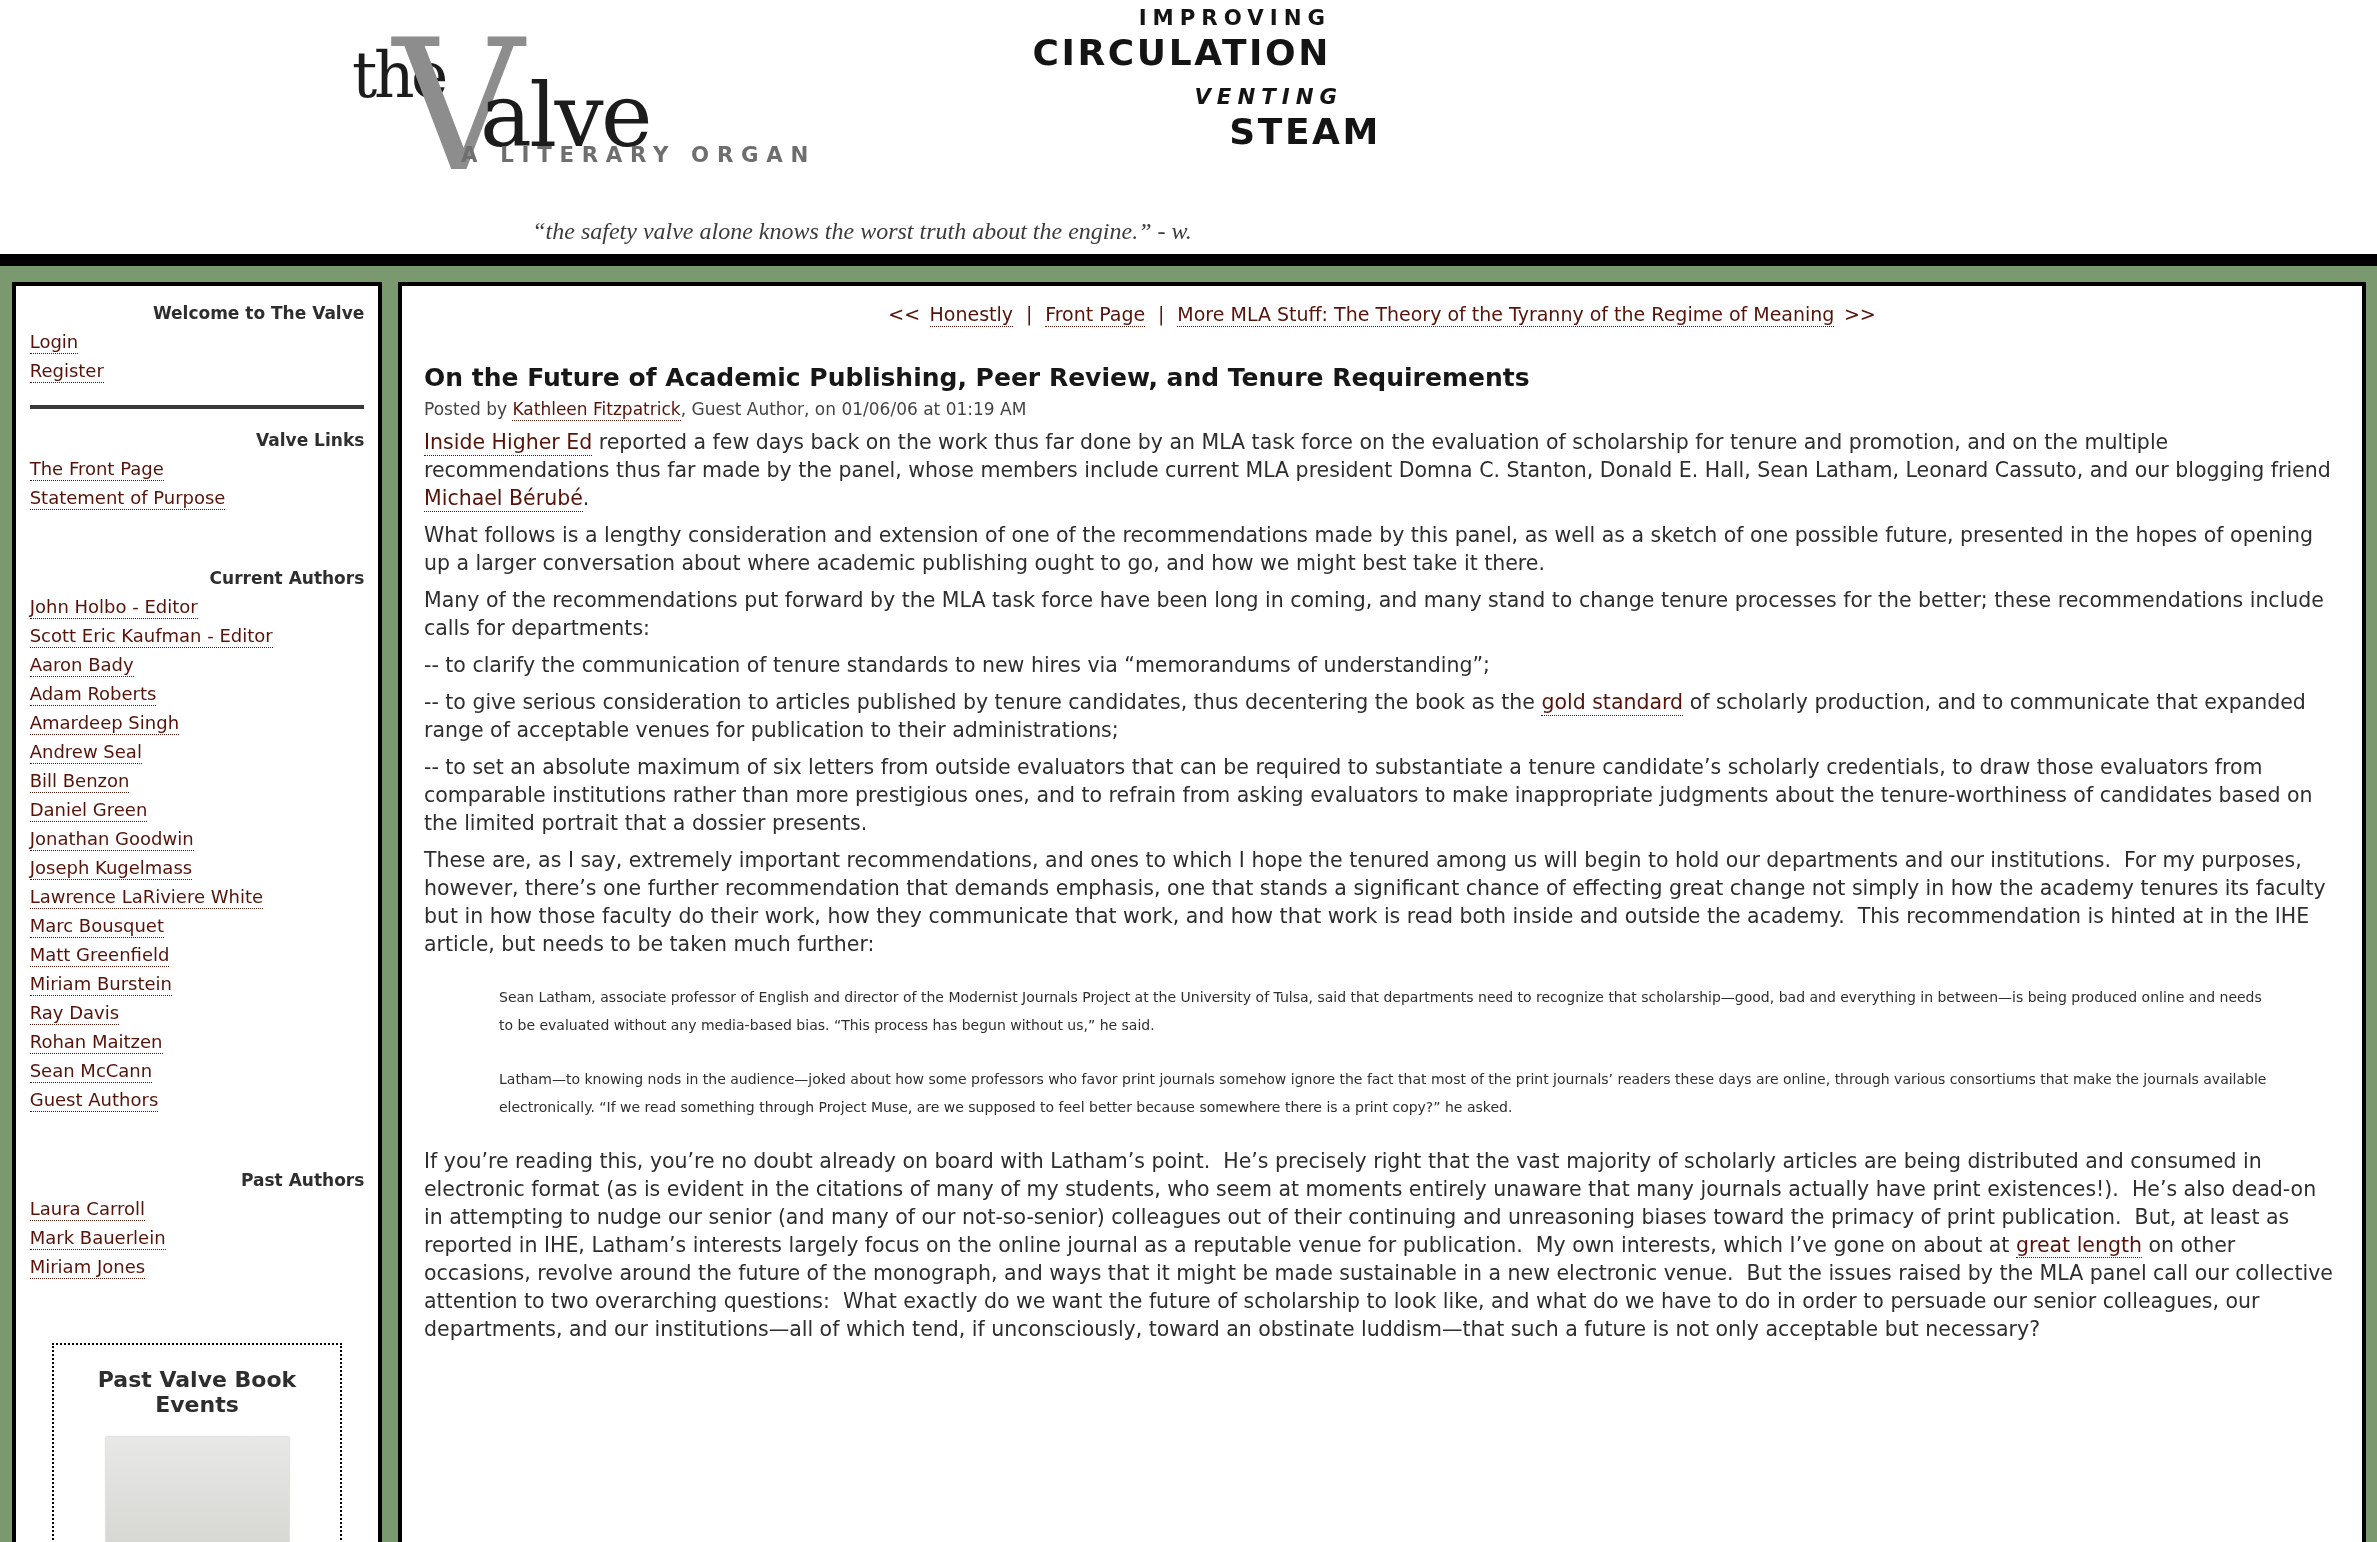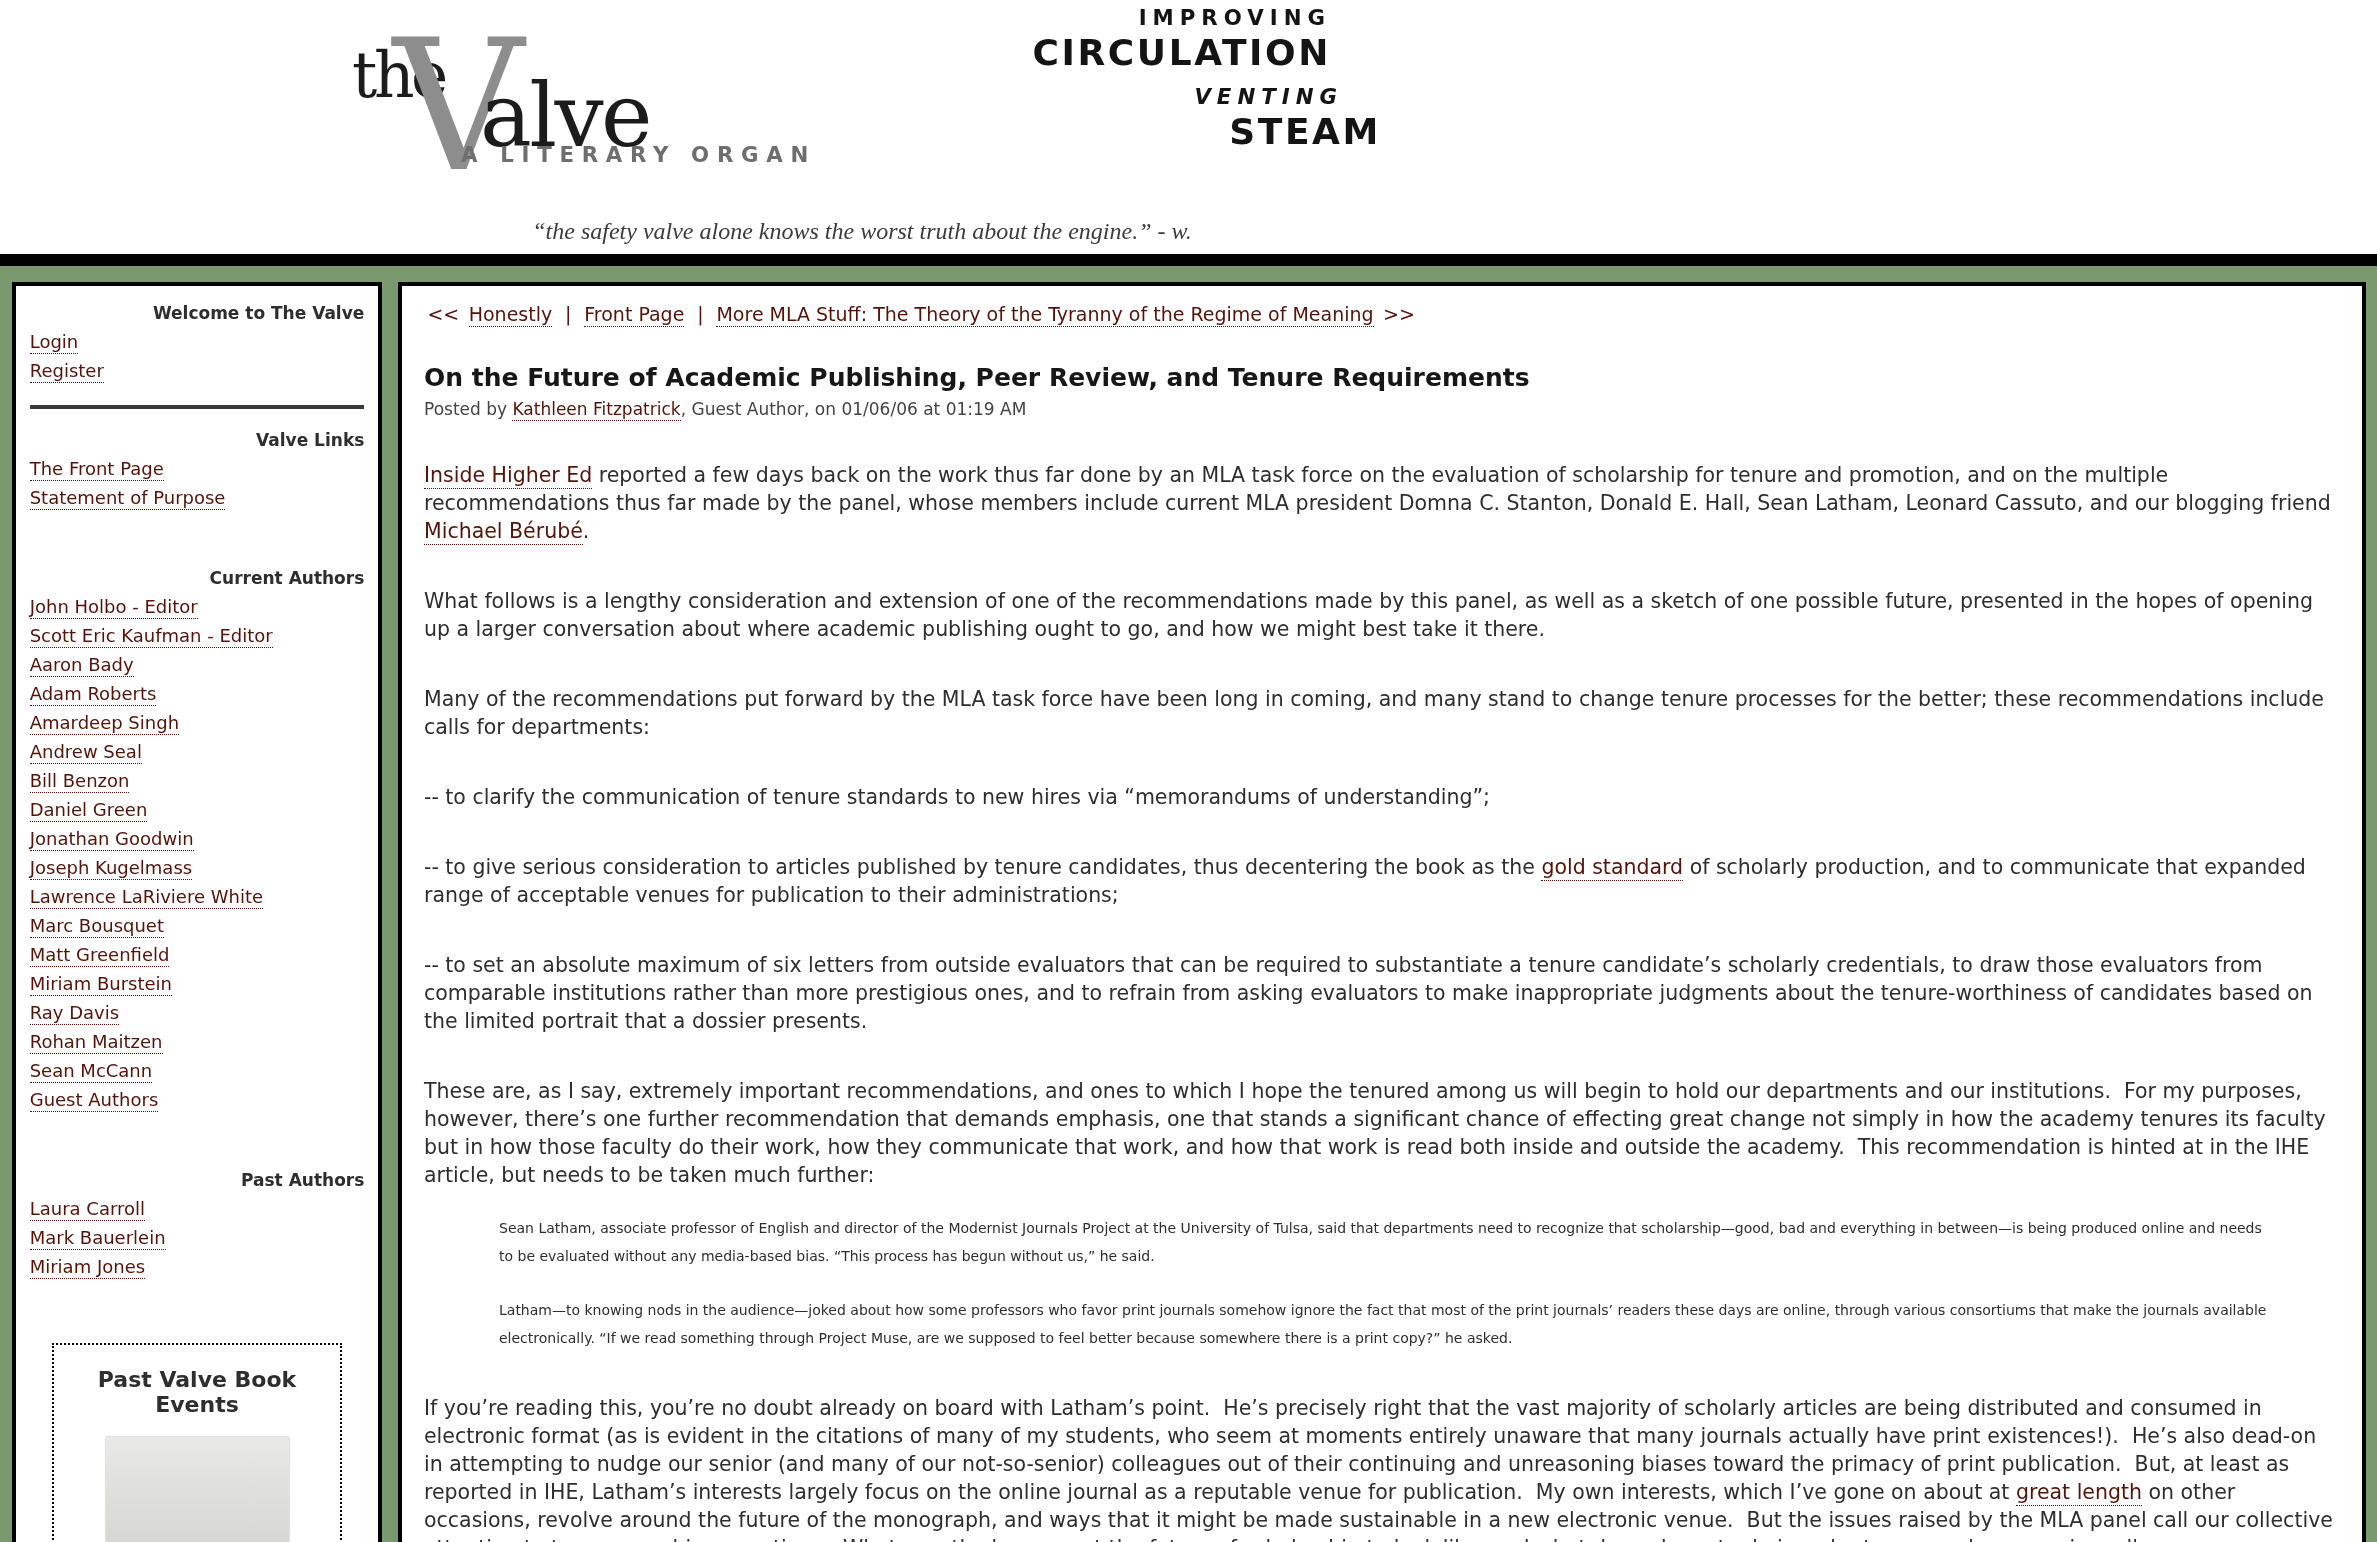--- a/index.html
+++ b/index.html
@@ -37,33 +37,33 @@
 
   .book-box { border:2.6px dotted #000000; margin:61px auto 0 auto; width:290px; padding:22px 0 34px 0; }
   .book-box-title { text-align:center; font-size:22px; font-weight:bold; color:#2e2e2e; margin-bottom:20.5px; }
   .book-cover { position:relative; width:183px; height:282px; margin:0 auto;
                 background:linear-gradient(#e8e8e6, #cfcfcb 55%, #b9b9b5);
                 box-shadow:0 0 1.7px rgba(0,0,0,.4); overflow:hidden; }
 
   
   .main { position:absolute; left:398px; top:282px; width:1968px; height:1400px;
           background:#ffffff; border:4.3px solid #000000; padding:17px 22px; overflow:hidden; }
-  .post-nav { text-align:left; font-size:19px; color:#561309; }
+  .post-nav { text-align:center; font-size:19px; color:#561309; }
   .post-nav .nav-arrow { margin:0 3.4px; }
   .post-nav .nav-sep   { margin:0 6.8px; color:#561309; }
   .nav-link { font-size:19px; }
   .post-date { text-align:right; font-size:32px; font-weight:bold; color:#111111;
                margin-top:24px; padding-right:5.1px; }
   .post-title { font-size:25px; font-weight:bold; color:#171717; margin-top:38px; }
   .post-byline { font-size:17px; color:#444444; margin-top:6.8px; }
   .byline-link { font-size:17px; }
   .guest-note { font-style:italic; font-size:20.5px; color:#2e2e2e; margin-top:32px; }
   .guest-note .text-link { font-style:italic; }
   .post-body { margin-top:5.1px; }
-  .body-para  { font-size:20.5px; line-height:28px; color:#2e2e2e; margin-top:42px; white-space:pre-wrap; }
+  .body-para  { font-size:20.5px; line-height:28px; color:#2e2e2e; margin-top:9px; white-space:pre-wrap; }
   .quote-para { font-size:14px; line-height:28px; color:#2e2e2e; margin:25.6px 60px 25.6px 75px; white-space:pre-wrap; }
   .text-link { font-size:20.5px; }
 </style>
 </head>
 <body>
 
 <div class="header">
   <span class="logo-the">the</span>
   <span class="logo-v">V</span>
   <span class="logo-alve">alve</span>

